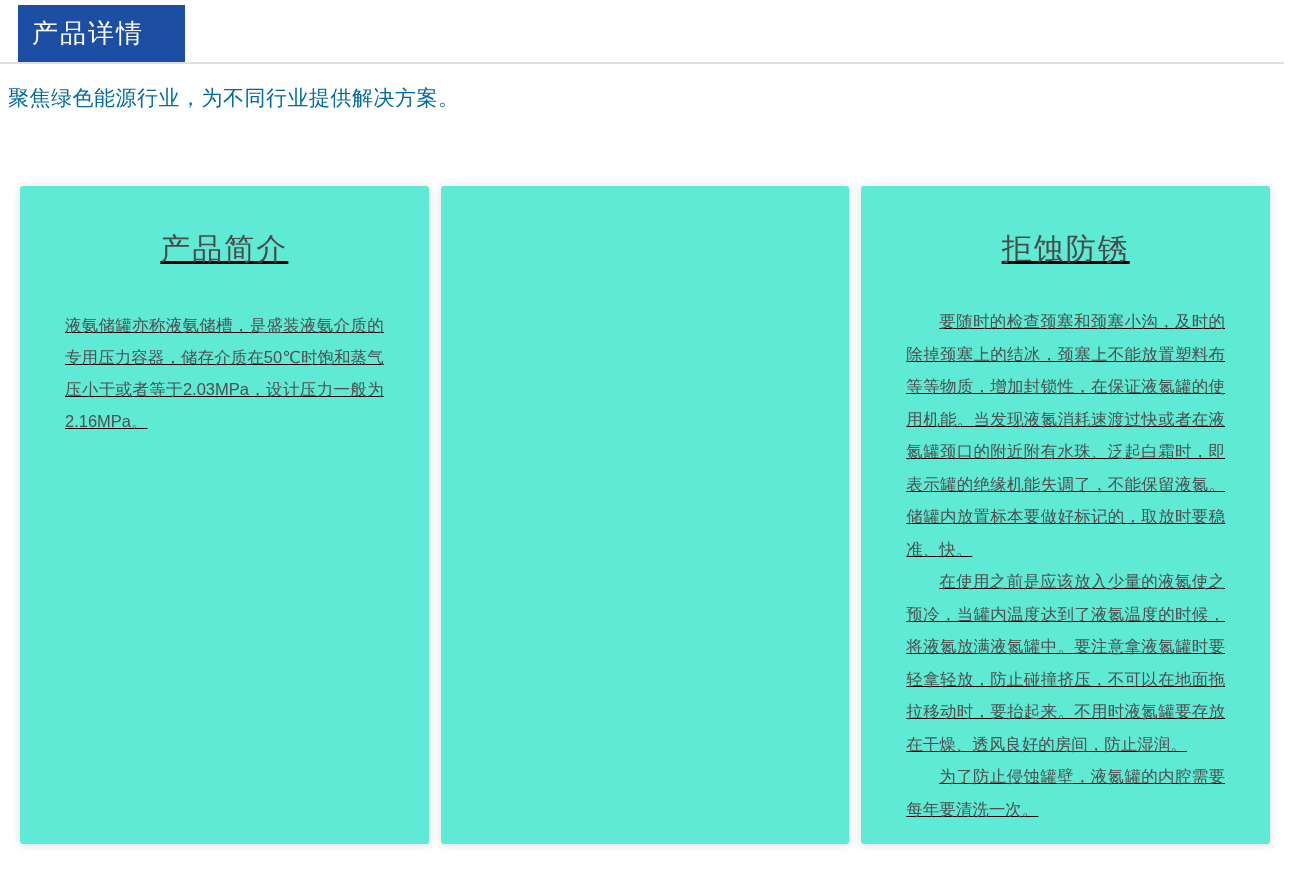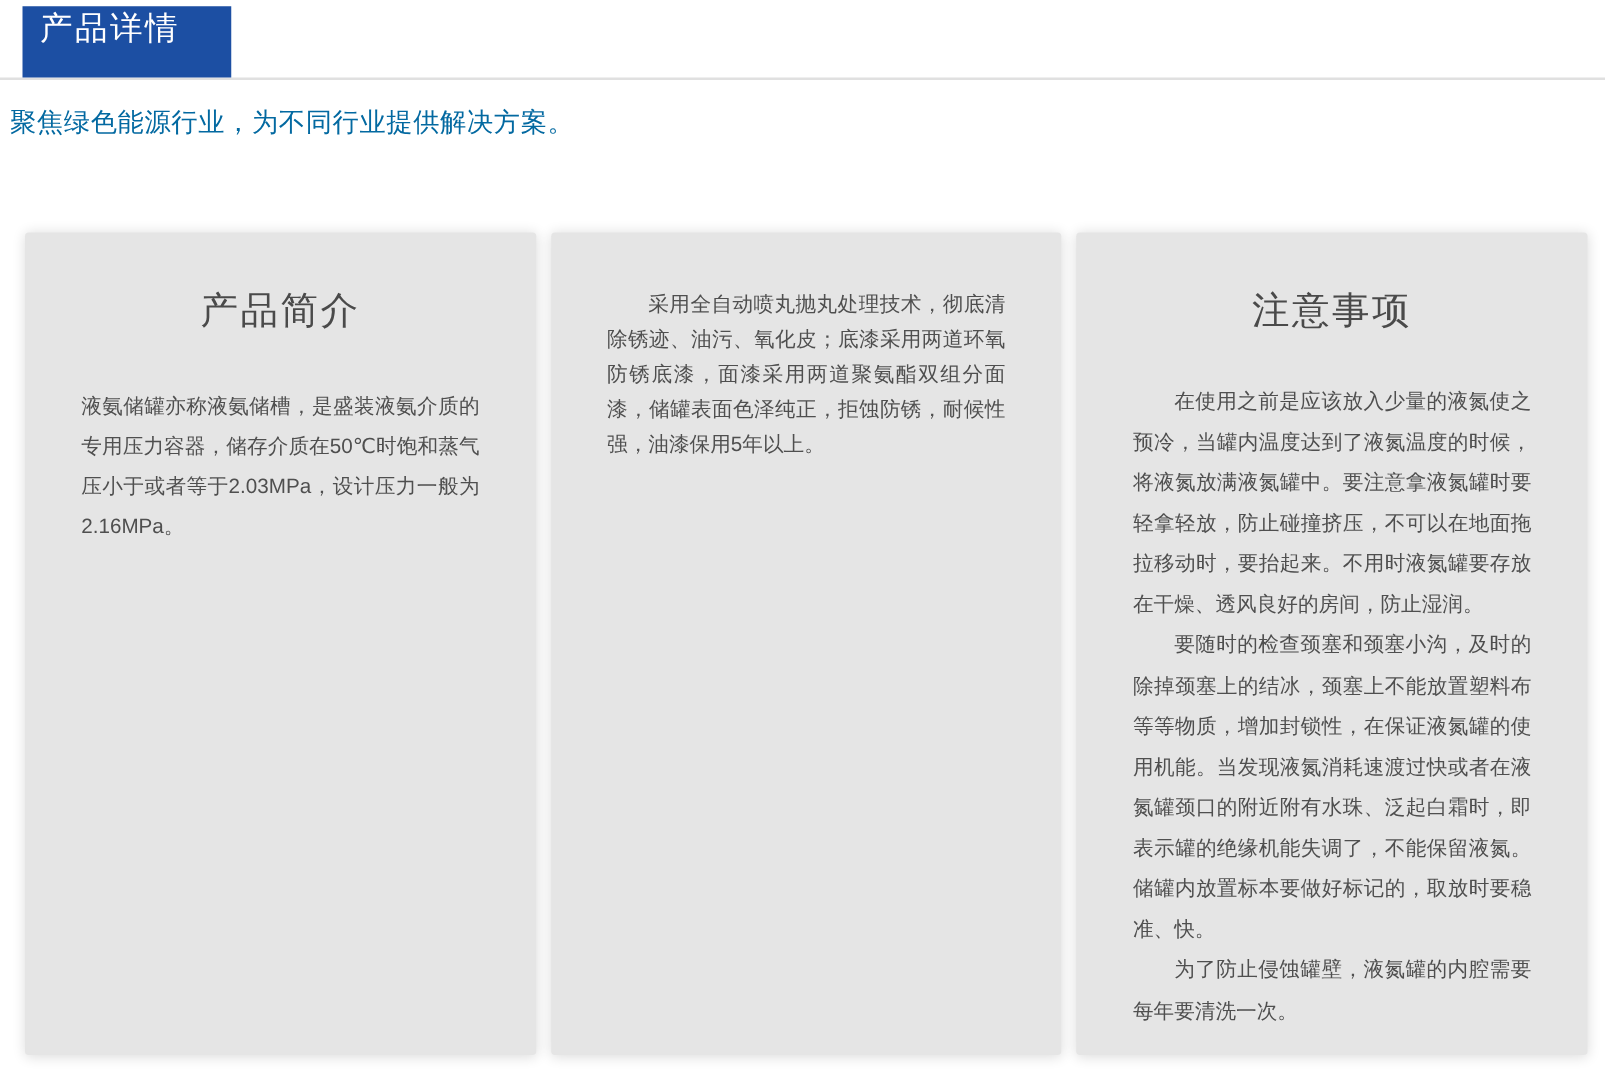--- a/index.html
+++ b/index.html
@@ -26,21 +26,21 @@
     position: absolute;
     left: 18px;
     top: 5px;
     width: 167px;
     height: 57px;
     background: #1c4fa3;
     color: #ffffff;
     font-size: 26px;
     letter-spacing: 2px;
     display: flex;
-    align-items: flex-start;
+    align-items: center;
     padding-left: 14px;
     box-sizing: border-box;
     cursor: pointer;
   }
 
   .subtitle {
     margin: 20px 0 0 8px;
     font-size: 21px;
     color: #0369a1;
     letter-spacing: 0.5px;
@@ -48,27 +48,28 @@
 
   
   .cards {
     display: flex;
     gap: 12px;
     padding: 0 20px;
     margin-top: 74px;
   }
   .card {
     flex: 1;
-    background: #e5e5e5;
+    background: #5eead4;
     height: 658px;
     box-sizing: border-box;
     border-radius: 3px;
     box-shadow: 0 1px 10px rgba(0, 0, 0, 0.14);
     padding: 0 45px;
     overflow: hidden;
+    text-decoration: underline;
   }
   .card h2 {
     margin: 46px 0 0 0;
     font-size: 30px;
     line-height: 1.1;
     font-weight: 400;
     color: #4a4a4a;
     text-align: center;
     letter-spacing: 2px;
   }
@@ -115,26 +116,25 @@
 
   <section class="card card-intro">
     <h2>产品简介</h2>
     <div class="card-body">
       <p>液氨储罐亦称液氨储槽，是盛装液氨介质的专用压力容器，储存介质在50℃时饱和蒸气压小于或者等于2.03MPa，设计压力一般为2.16MPa。</p>
     </div>
   </section>
 
   <section class="card card-tech">
     <div class="card-body">
-      <p>采用全自动喷丸抛丸处理技术，彻底清除锈迹、油污、氧化皮；底漆采用两道环氧防锈底漆，面漆采用两道聚氨酯双组分面漆，储罐表面色泽纯正，拒蚀防锈，耐候性强，油漆保用5年以上。</p>
     </div>
   </section>
 
   <section class="card card-notes">
-    <h2>注意事项</h2>
+    <h2>拒蚀防锈</h2>
     <div class="card-body">
+      <p>要随时的检查颈塞和颈塞小沟，及时的除掉颈塞上的结冰，颈塞上不能放置塑料布等等物质，增加封锁性，在保证液氮罐的使用机能。当发现液氮消耗速渡过快或者在液氮罐颈口的附近附有水珠、泛起白霜时，即表示罐的绝缘机能失调了，不能保留液氮。储罐内放置标本要做好标记的，取放时要稳准、快。</p>
       <p>在使用之前是应该放入少量的液氮使之预冷，当罐内温度达到了液氮温度的时候，将液氮放满液氮罐中。要注意拿液氮罐时要轻拿轻放，防止碰撞挤压，不可以在地面拖拉移动时，要抬起来。不用时液氮罐要存放在干燥、透风良好的房间，防止湿润。</p>
-      <p>要随时的检查颈塞和颈塞小沟，及时的除掉颈塞上的结冰，颈塞上不能放置塑料布等等物质，增加封锁性，在保证液氮罐的使用机能。当发现液氮消耗速渡过快或者在液氮罐颈口的附近附有水珠、泛起白霜时，即表示罐的绝缘机能失调了，不能保留液氮。储罐内放置标本要做好标记的，取放时要稳准、快。</p>
       <p>为了防止侵蚀罐壁，液氮罐的内腔需要每年要清洗一次。</p>
     </div>
   </section>
 
 </div>
 
 </body></html>

